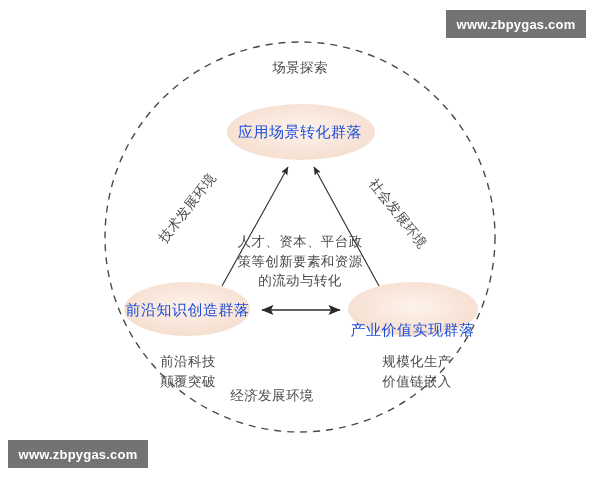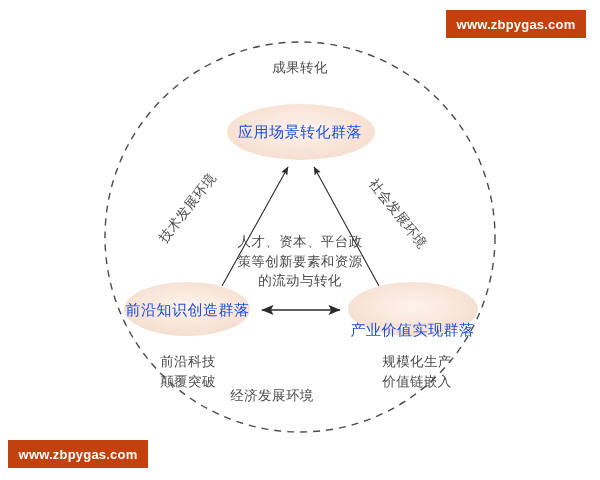--- a/index.html
+++ b/index.html
@@ -19,21 +19,21 @@
   #diagram-canvas {
     position: absolute;
     left: 0;
     top: 0;
     width: 600px;
     height: 480px;
   }
 
   .wm {
     position: absolute;
-    background: #c2410c;
+    background: #737373;
     color: #ffffff;
     font-family: "Liberation Sans", "DejaVu Sans", sans-serif;
     font-size: 13px;
     font-weight: 700;
     letter-spacing: 0.2px;
     display: flex;
     align-items: center;
     justify-content: center;
   }
   #wm-top {
@@ -124,21 +124,21 @@
   <ellipse cx="413" cy="309" rx="65" ry="27" fill="url(#nodeGrad)"></ellipse>
 </svg>
 
 <div class="node-label" id="label-node-top">应用场景转化群落</div>
 
 <div class="node-label" id="label-node-left">前沿知识创造群落</div>
 
 <div class="node-label" id="label-node-right">产业价值实现群落</div>
 
 <div class="edge-label" id="label-top-outer">
-  <div>成果转化</div>
+  <div>场景探索</div>
 </div>
 
 <div class="edge-label" id="label-center-flow">
   <div>人才、资本、平台政</div>
   <div>策等创新要素和资源</div>
   <div>的流动与转化</div>
 </div>
 
 <div class="rot-label" id="label-tech-env">技术发展环境</div>
 

